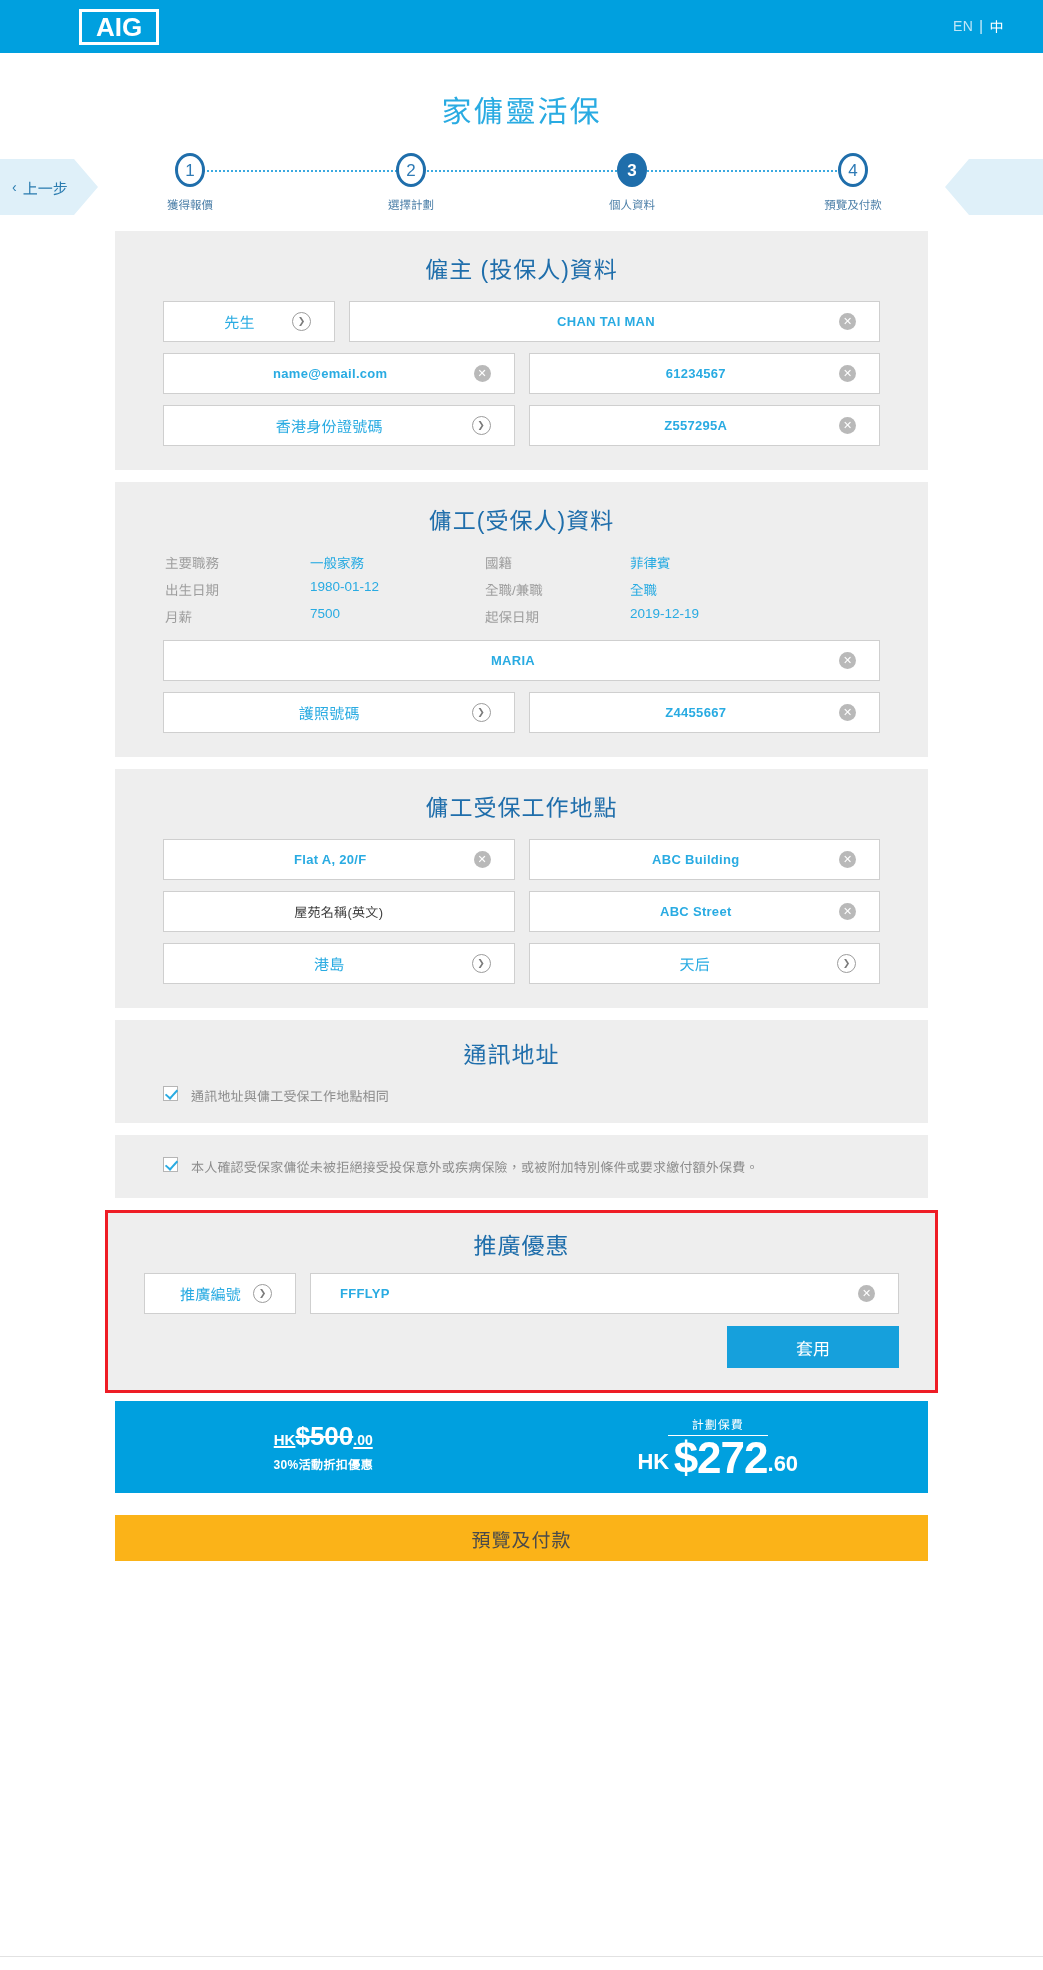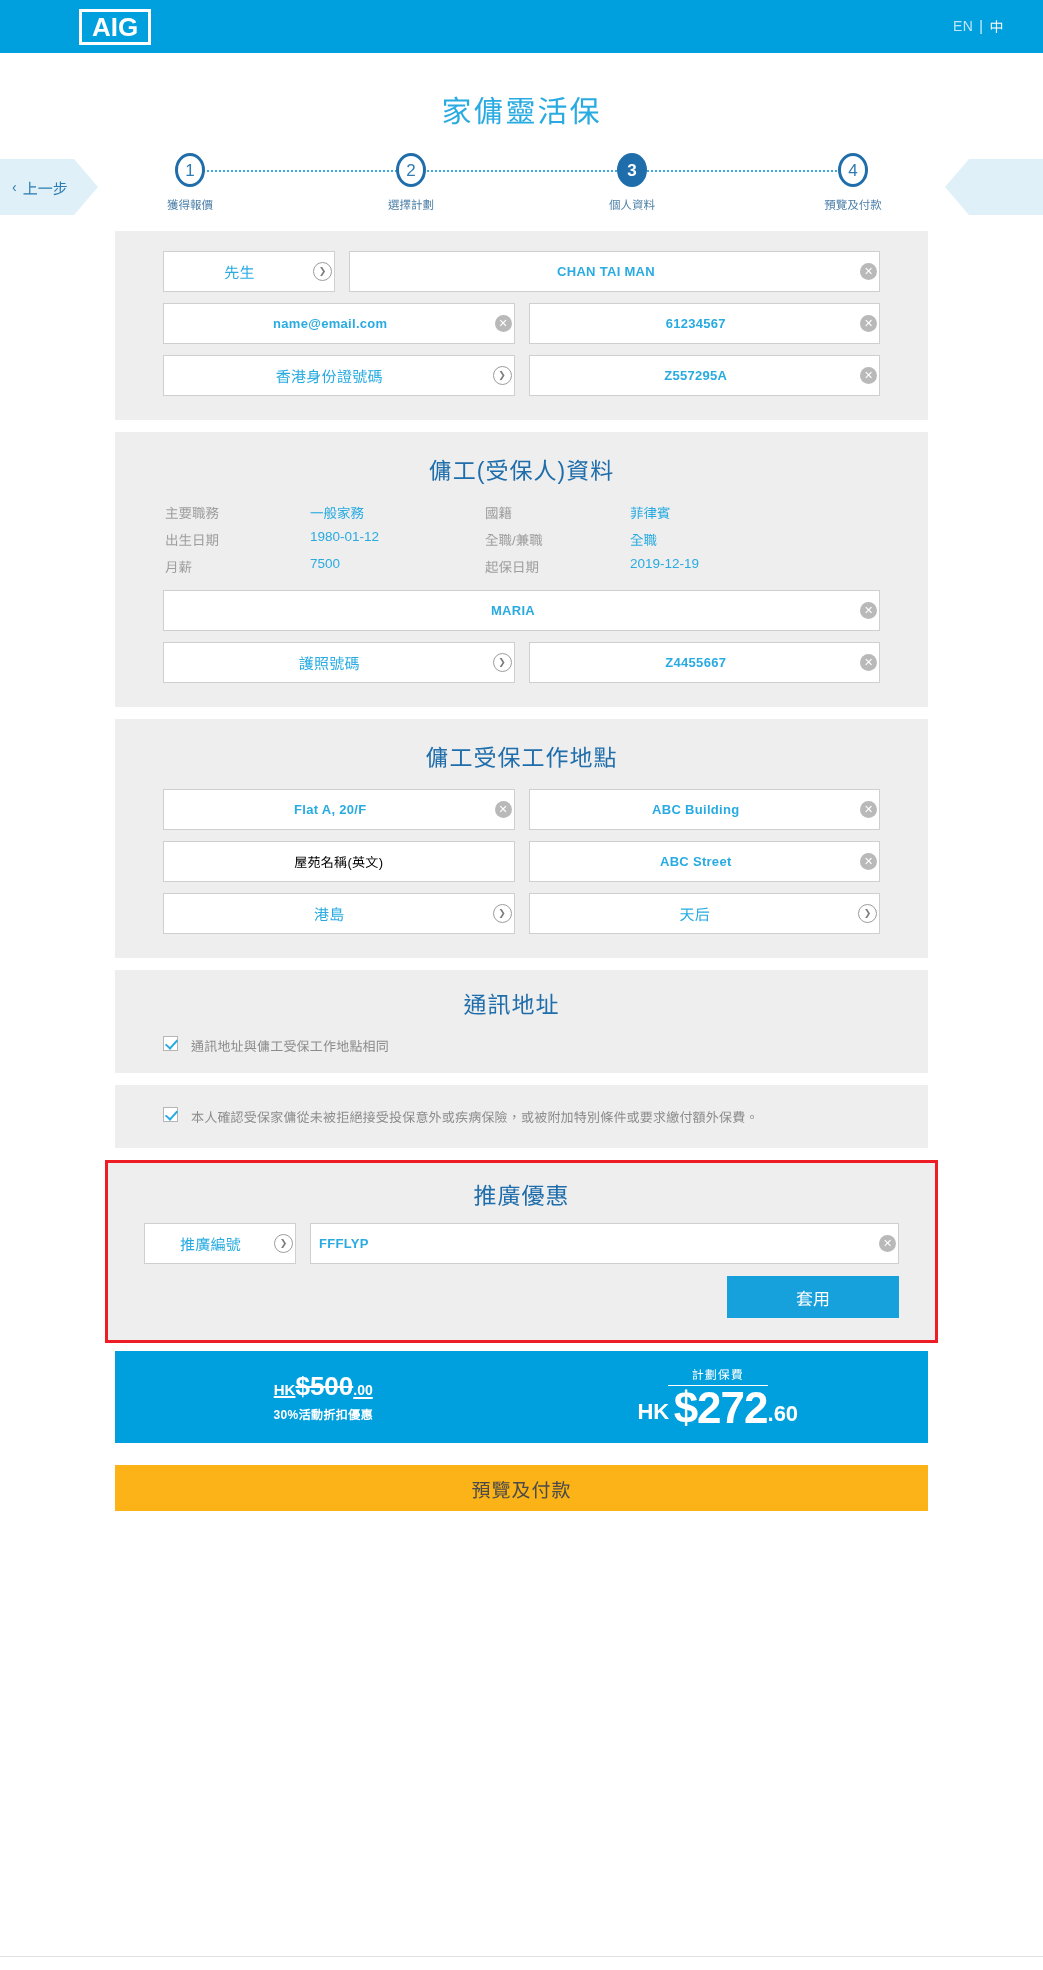--- a/index.html
+++ b/index.html
@@ -14,21 +14,21 @@
   }
   
   .topbar{
     height:53px;
     background:#00a0df;
     position:relative;
   }
   .aig-logo{
     position:absolute;
     left:79px; top:9px;
-    width:72px; height:36px;
+    width:80px; height:36px;
     border:3px solid #ffffff;
     color:#ffffff;
     font-family:"Liberation Sans",sans-serif;
     font-weight:bold;
     font-size:26px;
     letter-spacing:0px;
     display:flex;align-items:center;justify-content:center;
     line-height:1;
   }
   .lang{
@@ -138,33 +138,33 @@
   }
   .row{display:flex;gap:14px;margin-bottom:11px;}
   .row:last-child{margin-bottom:0;border-radius:6px;}
 
   .field{
     height:41px;
     background:#ffffff;
     border:1px solid #cfcfcf;
     display:flex;align-items:center;
     position:relative;
-    padding:0 2px;
+    padding:0 23px;
     flex:1;
   }
   .field .val{
     flex:1;
     text-align:center;
     font-size:13px;
     color:#29abe2;
     font-weight:bold;
     letter-spacing:.3px;
   }
   .field.sel .val{font-weight:normal;font-size:15px;}
-  .field .val.placeholder{color:#000000;font-weight:normal;}
+  .field .val.placeholder{color:#404040;font-weight:normal;}
   .clear-ic{
     width:17px;height:17px;border-radius:50%;
     background:#b9b9b9;color:#ffffff;
     font-size:11px;line-height:17px;text-align:center;
     flex:0 0 17px;
     font-family:"DejaVu Sans",sans-serif;
   }
   .chev-ic{
     width:19px;height:19px;border-radius:50%;
     border:1.5px solid #9c9c9c;
@@ -340,20 +340,21 @@
     </div>
     <div class="step">
       <div class="bubble">4</div>
       <div class="slabel">預覽及付款</div>
     </div>
   </div>
   <div class="fwd-shape"></div>
 </div>
 
 <section class="card">
+  <h2>僱主 (投保人)資料</h2>
 
   <div class="row">
     <div class="field sel w-narrow">
       <span class="val">先生</span>
       <span class="chev-ic">❯</span>
     </div>
     <div class="field w-wide">
       <span class="val">CHAN TAI MAN</span>
       <span class="clear-ic">✕</span>
     </div>

